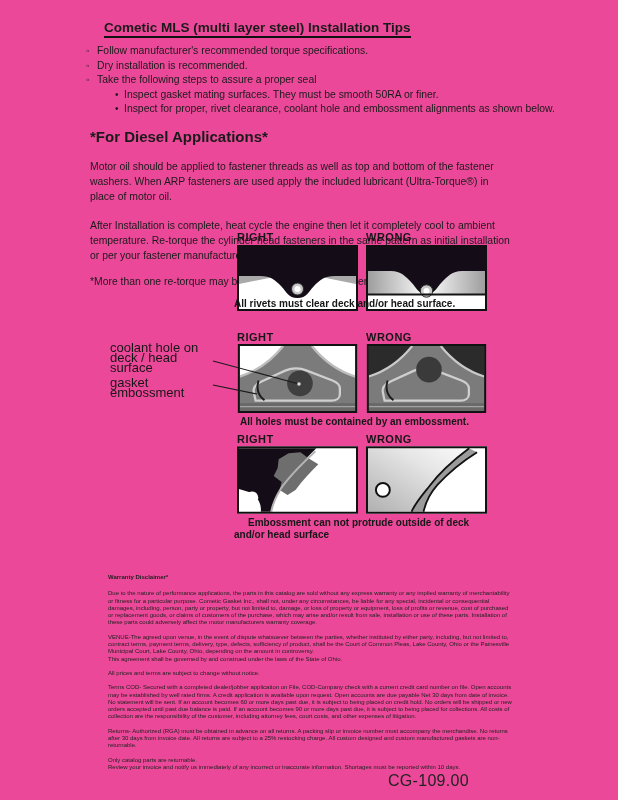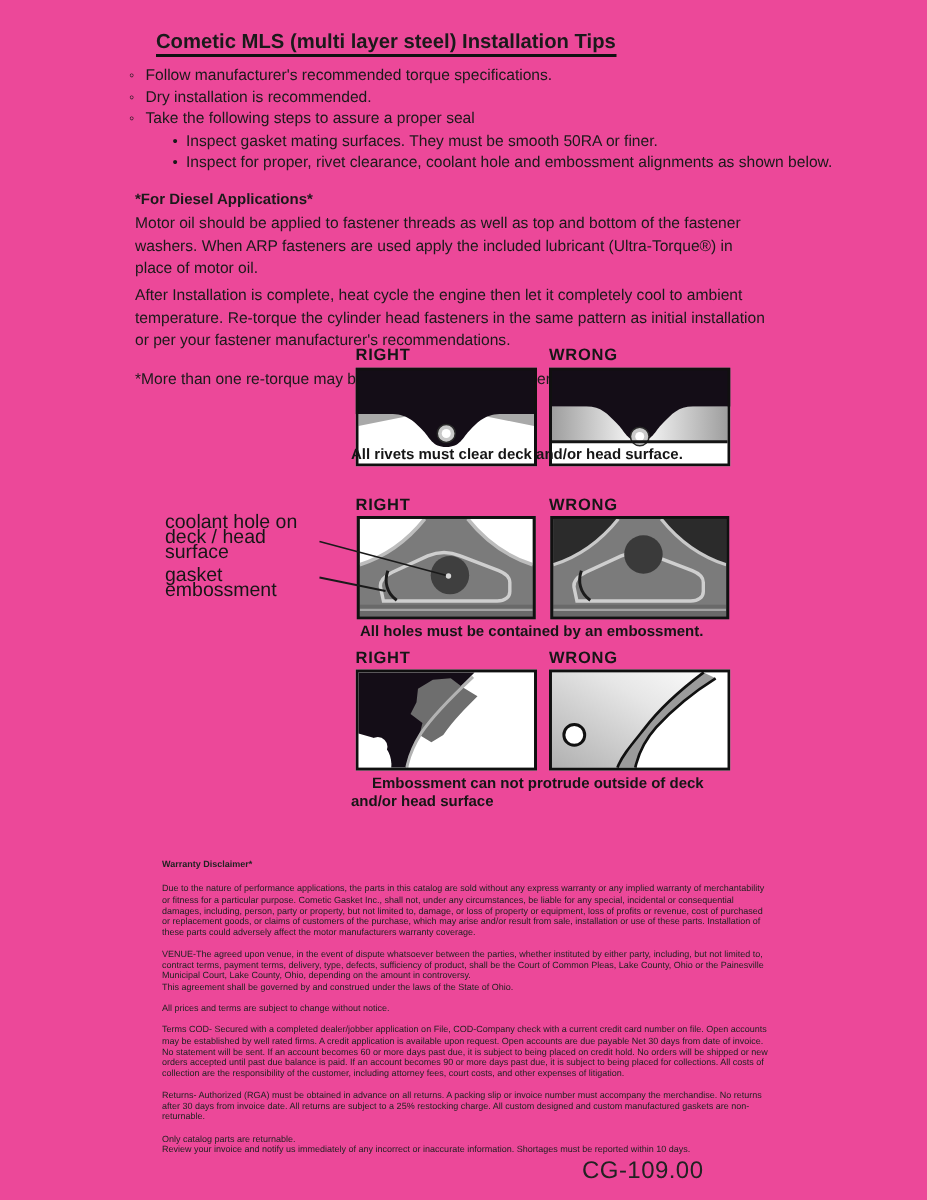--- a/index.html
+++ b/index.html
@@ -10,22 +10,22 @@
   }
   
   .top-block { position:absolute; left:88px; top:20px; width:430px; }
   .title { font-size:13.5px; font-weight:bold; margin-left:16px; }
   .title span { display:inline-block; border-bottom:2px solid #111; padding-bottom:1px; }
   ul.tips { list-style:none; margin-top:6px; }
   .tip { position:relative; font-size:10.4px; line-height:14.6px; padding-left:9px; white-space:nowrap; }
   .tip::before { content:"\25E6"; position:absolute; left:-2px; top:0; font-size:10px; }
   .tip.sub { padding-left:36px; }
   .tip.sub::before { content:"\2022"; left:27px; }
-  .diesel-h { font-size:10px; font-weight:bold; margin:11px 0 0 2px; }
-  .top-block p.body { font-size:10.4px; line-height:15px; margin:3px 0 0 2px; width:422px; }
+  .diesel-h { font-size:15px; font-weight:bold; margin:11px 0 0 2px; }
+  .top-block p.body { font-size:10.4px; line-height:15px; margin:14px 0 0 2px; width:422px; }
   .top-block p.note { font-size:10.4px; margin:13px 0 0 2px; white-space:nowrap; }
   
   .fig-label { position:absolute; width:121px; text-align:left; font-size:11px; font-weight:bold; letter-spacing:0.5px; color:#161616; }
   .fig-box { position:absolute; width:121px; }
   .fig-box svg { display:block; width:100%; height:100%; }
   .fig-caption { position:absolute; font-size:10px; font-weight:bold; color:#161616; white-space:nowrap; }
   .ann { position:absolute; font-size:13px; line-height:10px; text-align:left; color:#161616; }
   .leader-svg { position:absolute; pointer-events:none; }
   
   .disclaimer { position:absolute; left:108px; top:574px; width:404px; font-size:6px; line-height:7.3px; color:#222; }

